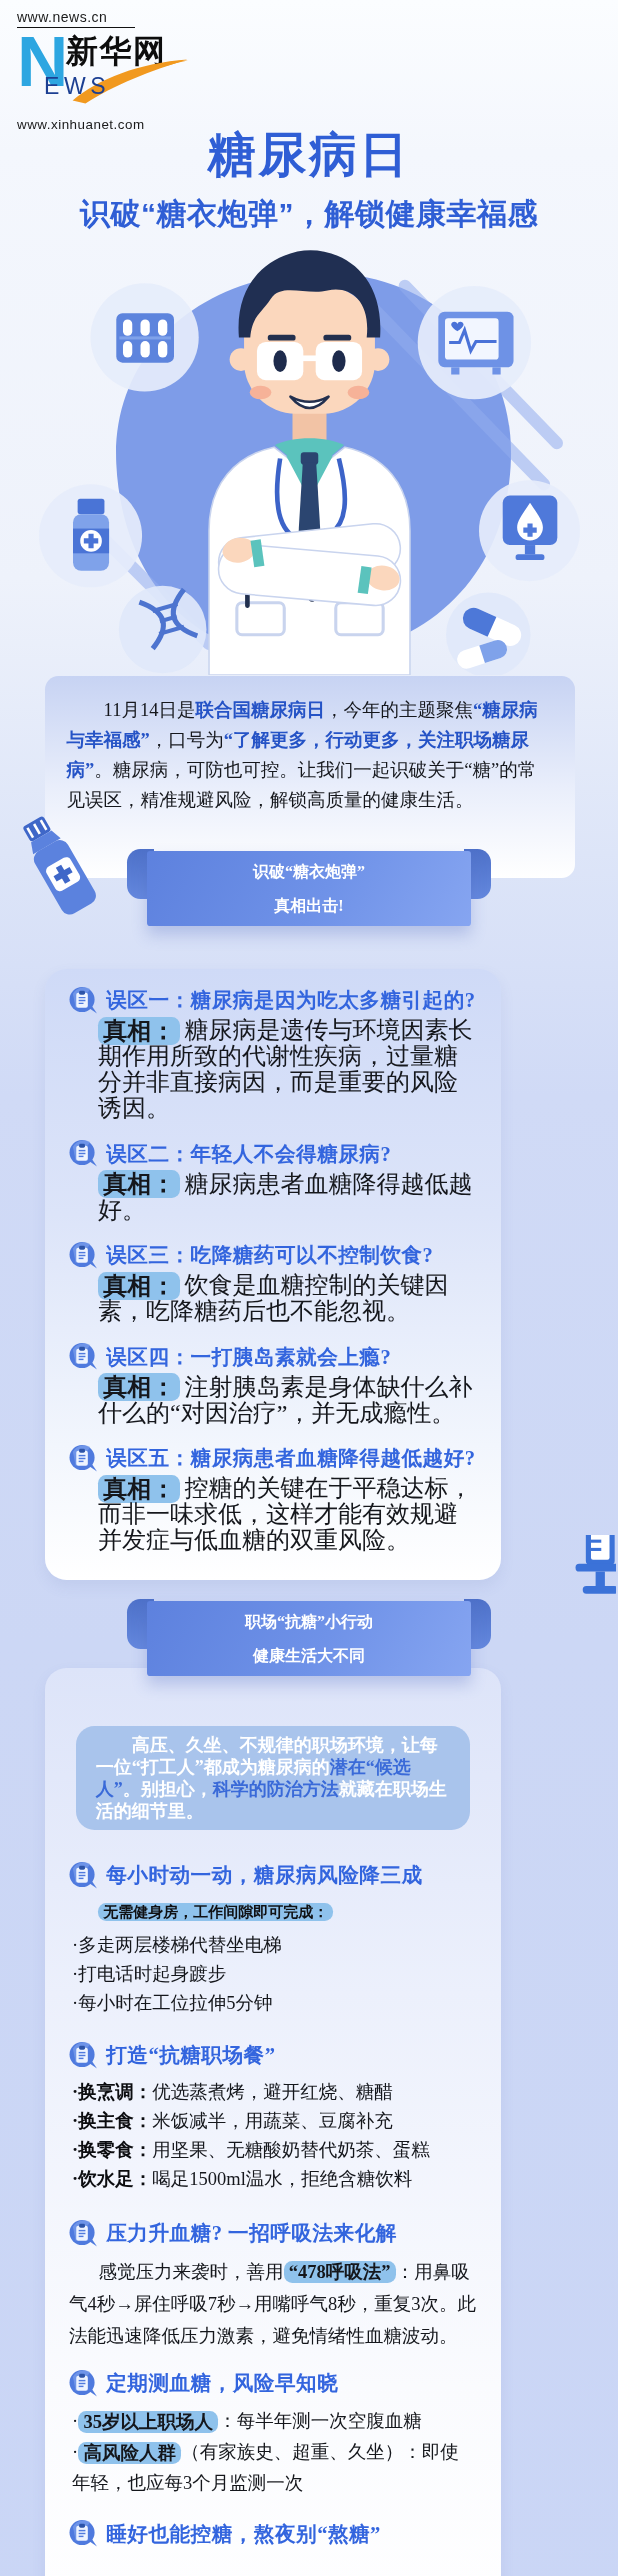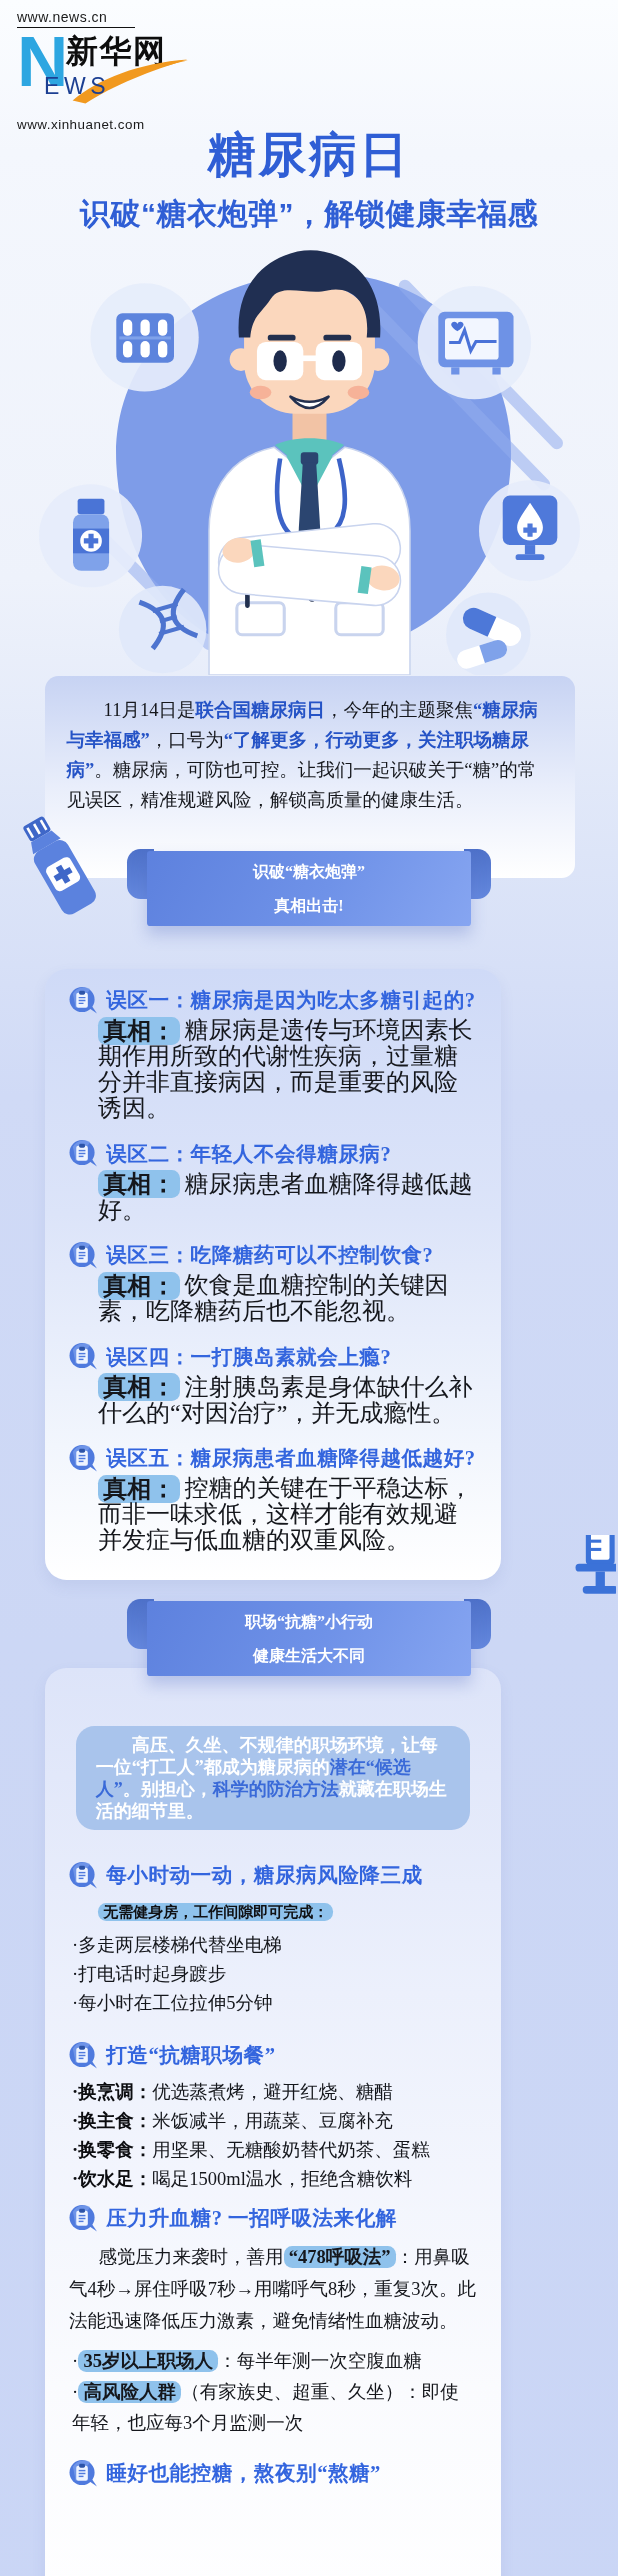--- a/index.html
+++ b/index.html
@@ -48,21 +48,21 @@
   .q-text{font-size:20.6px;font-weight:bold;color:#3365de;letter-spacing:0.5px;}
   .mis{margin-top:18.5px;} .mis:first-child{margin-top:7.2px;}
   .ans{margin:3px 0 0 29px;font-size:24px;line-height:26px;color:#15171c;}
   .hl{background:#8fc2ec;border-radius:8.2px;padding:0.5px 5.2px 1.5px;box-decoration-break:clone;-webkit-box-decoration-break:clone;}
   .truth-pill{background:#8fc2ec;border-radius:8.2px;padding:0.5px 5.2px 1.5px;font-weight:bold;margin-right:4.1px;}
   
   .lead-box{margin:58px 7.2px 0 7.2px;background:#a9c4ec;border-radius:18.5px;padding:8.2px 19.6px;box-sizing:border-box;}
   .lead-box p{margin:0;color:#ffffff;font-weight:bold;font-size:18px;line-height:22px;text-indent:2em;}
   .lead-b{color:#3a6ad8;}
   .tip-head{display:flex;align-items:center;gap:8.2px;}
-  .tip-a .tip-head{margin-top:31px;} .tip-b .tip-head{margin-top:23px;} .tip-c .tip-head{margin-top:10px;}
+  .tip-a .tip-head{margin-top:31px;} .tip-b .tip-head{margin-top:23px;} .tip-c .tip-head{margin-top:25px;}
   .tip-d .tip-head{margin-top:17.5px;} .tip-e .tip-head{margin-top:20.6px;}
   .tip-sub{margin:13.4px 0 0 29px;font-size:15px;font-weight:bold;color:#101114;}
   .blist{margin:9.3px 0 0 3.1px;font-size:18.5px;line-height:29px;color:#15171c;}
   .blist .bl{display:block;}
   .bl b{color:#0c0d10;}
   .tip-para{margin:8.2px 0 0 0;font-size:18.5px;line-height:32px;color:#15171c;text-indent:1.6em;}
   
   .deco-bottle{position:absolute;left:20.6px;top:796px;z-index:4;}
   .deco-syringe{position:absolute;left:513px;top:1535px;z-index:4;}
 </style>
@@ -413,20 +413,35 @@
               <line x1="20" y1="28" x2="34" y2="28"></line>
               <line x1="20" y1="34" x2="30" y2="34"></line>
             </g>
           </svg>
         <span class="q-text">压力升血糖? 一招呼吸法来化解</span>
       </div>
       <p class="tip-para"><span>感觉压力来袭时，善用</span><span class="hl" style="font-weight:bold">“478呼吸法”</span><span>：用鼻吸气4秒→屏住呼吸7秒→用嘴呼气8秒，重复3次。此法能迅速降低压力激素，避免情绪性血糖波动。</span></p>
     </div>
 
     <div class="tip tip-d">
+      <div class="tip-head">
+        <svg class="qicon" viewBox="0 0 60 56">
+            <circle cx="27" cy="26" r="26" fill="#4f7ade"></circle>
+            <path d="M8,14 A26,26 0 0 1 44,4 L14,44 Z" fill="#7fa3ec" opacity="0.65"></path>
+            <path d="M42,44 L58,55 L47,39 Z" fill="#4f7ade"></path>
+            <rect x="15" y="12" width="24" height="31" rx="4" fill="#eef4ff"></rect>
+            <rect x="21" y="8" width="12" height="8" rx="3" fill="#2d54a8"></rect>
+            <g stroke="#4f7ade" stroke-width="3">
+              <line x1="20" y1="22" x2="34" y2="22"></line>
+              <line x1="20" y1="28" x2="34" y2="28"></line>
+              <line x1="20" y1="34" x2="30" y2="34"></line>
+            </g>
+          </svg>
+        <span class="q-text">定期测血糖，风险早知晓</span>
+      </div>
       <div class="blist" style="line-height:31px">
         <span class="bl"><span>·</span><span class="hl" style="font-weight:bold">35岁以上职场人</span><span>：每半年测一次空腹血糖</span></span>
         <span class="bl"><span>·</span><span class="hl" style="font-weight:bold">高风险人群</span><span>（有家族史、超重、久坐）：即使年轻，也应每3个月监测一次</span></span>
       </div>
     </div>
 
     <div class="tip tip-e">
       <div class="tip-head">
         <svg class="qicon" viewBox="0 0 60 56">
             <circle cx="27" cy="26" r="26" fill="#4f7ade"></circle>

